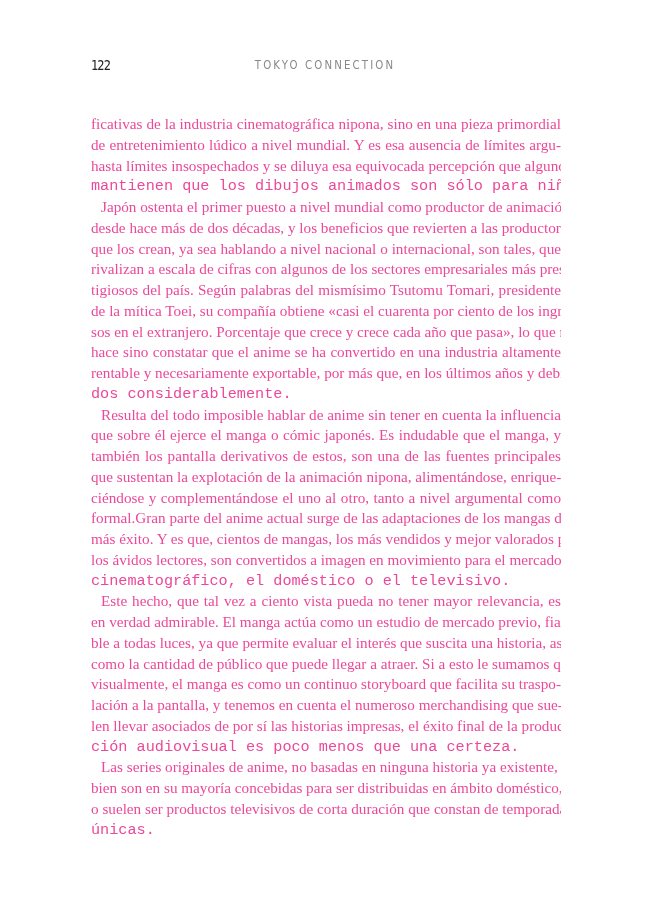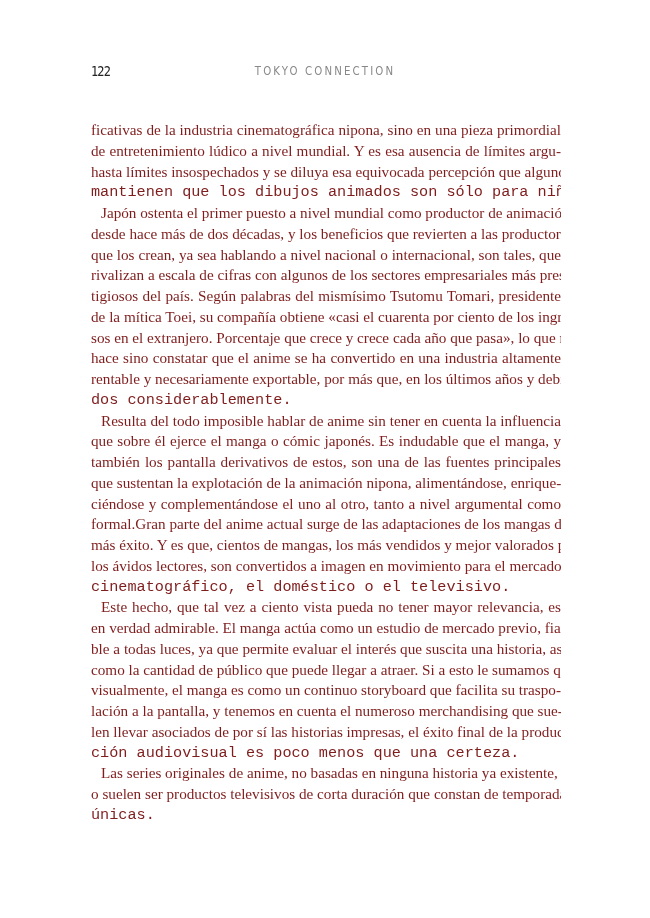--- a/index.html
+++ b/index.html
@@ -1,30 +1,30 @@
 <!DOCTYPE html>
 <html><head>
 <meta charset="utf-8">
 <style>
   html, body { margin: 0; padding: 0; background: #ffffff; }
   body { width: 650px; height: 918px; position: relative; overflow: hidden; }
-  .page { position: absolute; left: 0; top: 17px; width: 650px; height: 837px; background: #fff; }
+  .page { position: absolute; left: 0; top: 11px; width: 650px; height: 837px; background: #fff; }
   .folio {
     position: absolute; left: 91px; top: 46px;
     font-family: "DejaVu Sans Mono", monospace;
     font-size: 14px; color: #222; letter-spacing: -1px; transform: scaleX(0.85); transform-origin: left;
   }
   .running-head {
     position: absolute; left: 0; width: 650px; top: 47px; text-align: center;
     font-family: "DejaVu Sans", sans-serif; font-size: 12px; color: #888;
     letter-spacing: 2.5px; transform: scaleX(0.85);
   }
   .body-text {
     position: absolute; left: 91px; top: 103px; width: 470px;
-    font-family: "Liberation Serif", serif; font-size: 15.2px; color: #7f1d1d;
+    font-family: "Liberation Serif", serif; font-size: 15.2px; color: #ec4899;
   }
   .line {
     height: 20.75px; line-height: 20.75px; white-space: nowrap;
     text-align: justify; text-align-last: justify; overflow: hidden;
   }
   .line.last { text-align-last: left; font-family: Liberation Mono, monospace; }
   .line.indent { text-indent: 10px; }
 </style>
 </head>
 <body>
@@ -73,17 +73,18 @@
       <div class="line">ble a todas luces, ya que permite evaluar el interés que suscita una historia, así</div>
       <div class="line">como la cantidad de público que puede llegar a atraer. Si a esto le sumamos que,</div>
       <div class="line">visualmente, el manga es como un continuo storyboard que facilita su traspo-</div>
       <div class="line">lación a la pantalla, y tenemos en cuenta el numeroso merchandising que sue-</div>
       <div class="line">len llevar asociados de por sí las historias impresas, el éxito final de la produc-</div>
       <div class="line last">ción audiovisual es poco menos que una certeza.</div>
     </div>
 
     <div>
       <div class="line indent">Las series originales de anime, no basadas en ninguna historia ya existente, o</div>
+      <div class="line">bien son en su mayoría concebidas para ser distribuidas en ámbito doméstico,</div>
       <div class="line">o suelen ser productos televisivos de corta duración que constan de temporadas</div>
       <div class="line last">únicas.</div>
     </div>
   </div>
 </div>
 
 </body></html>

